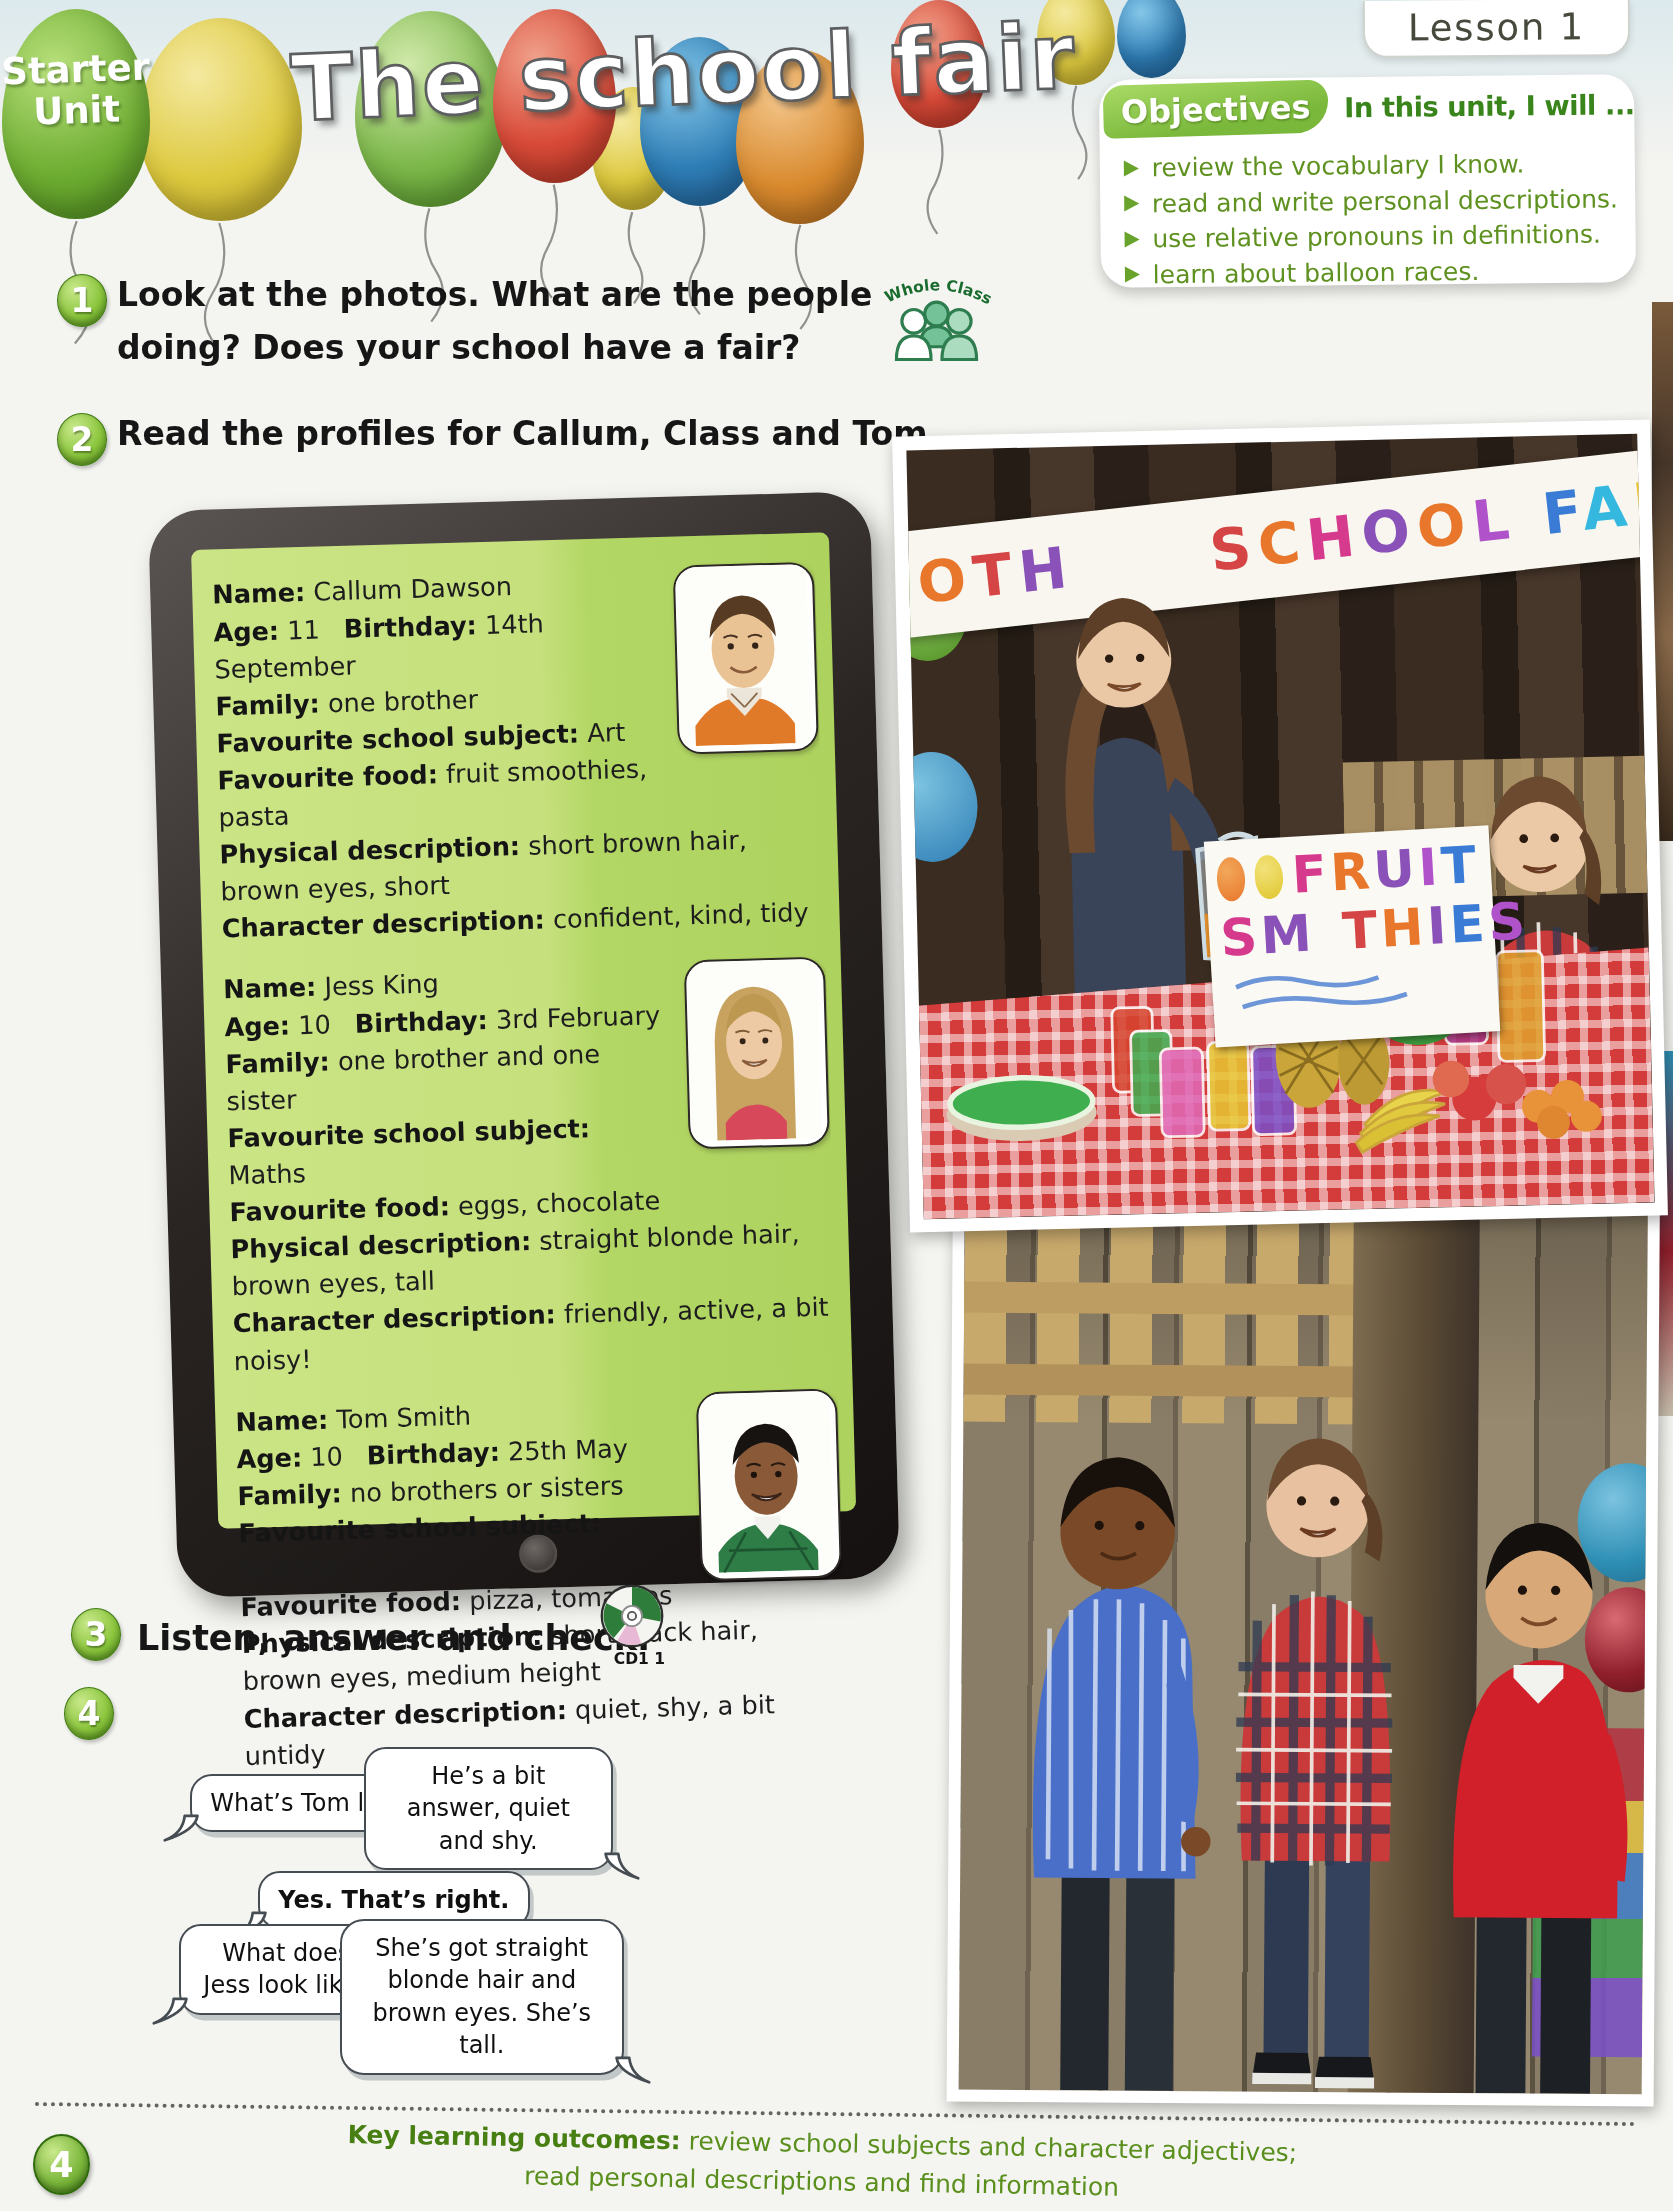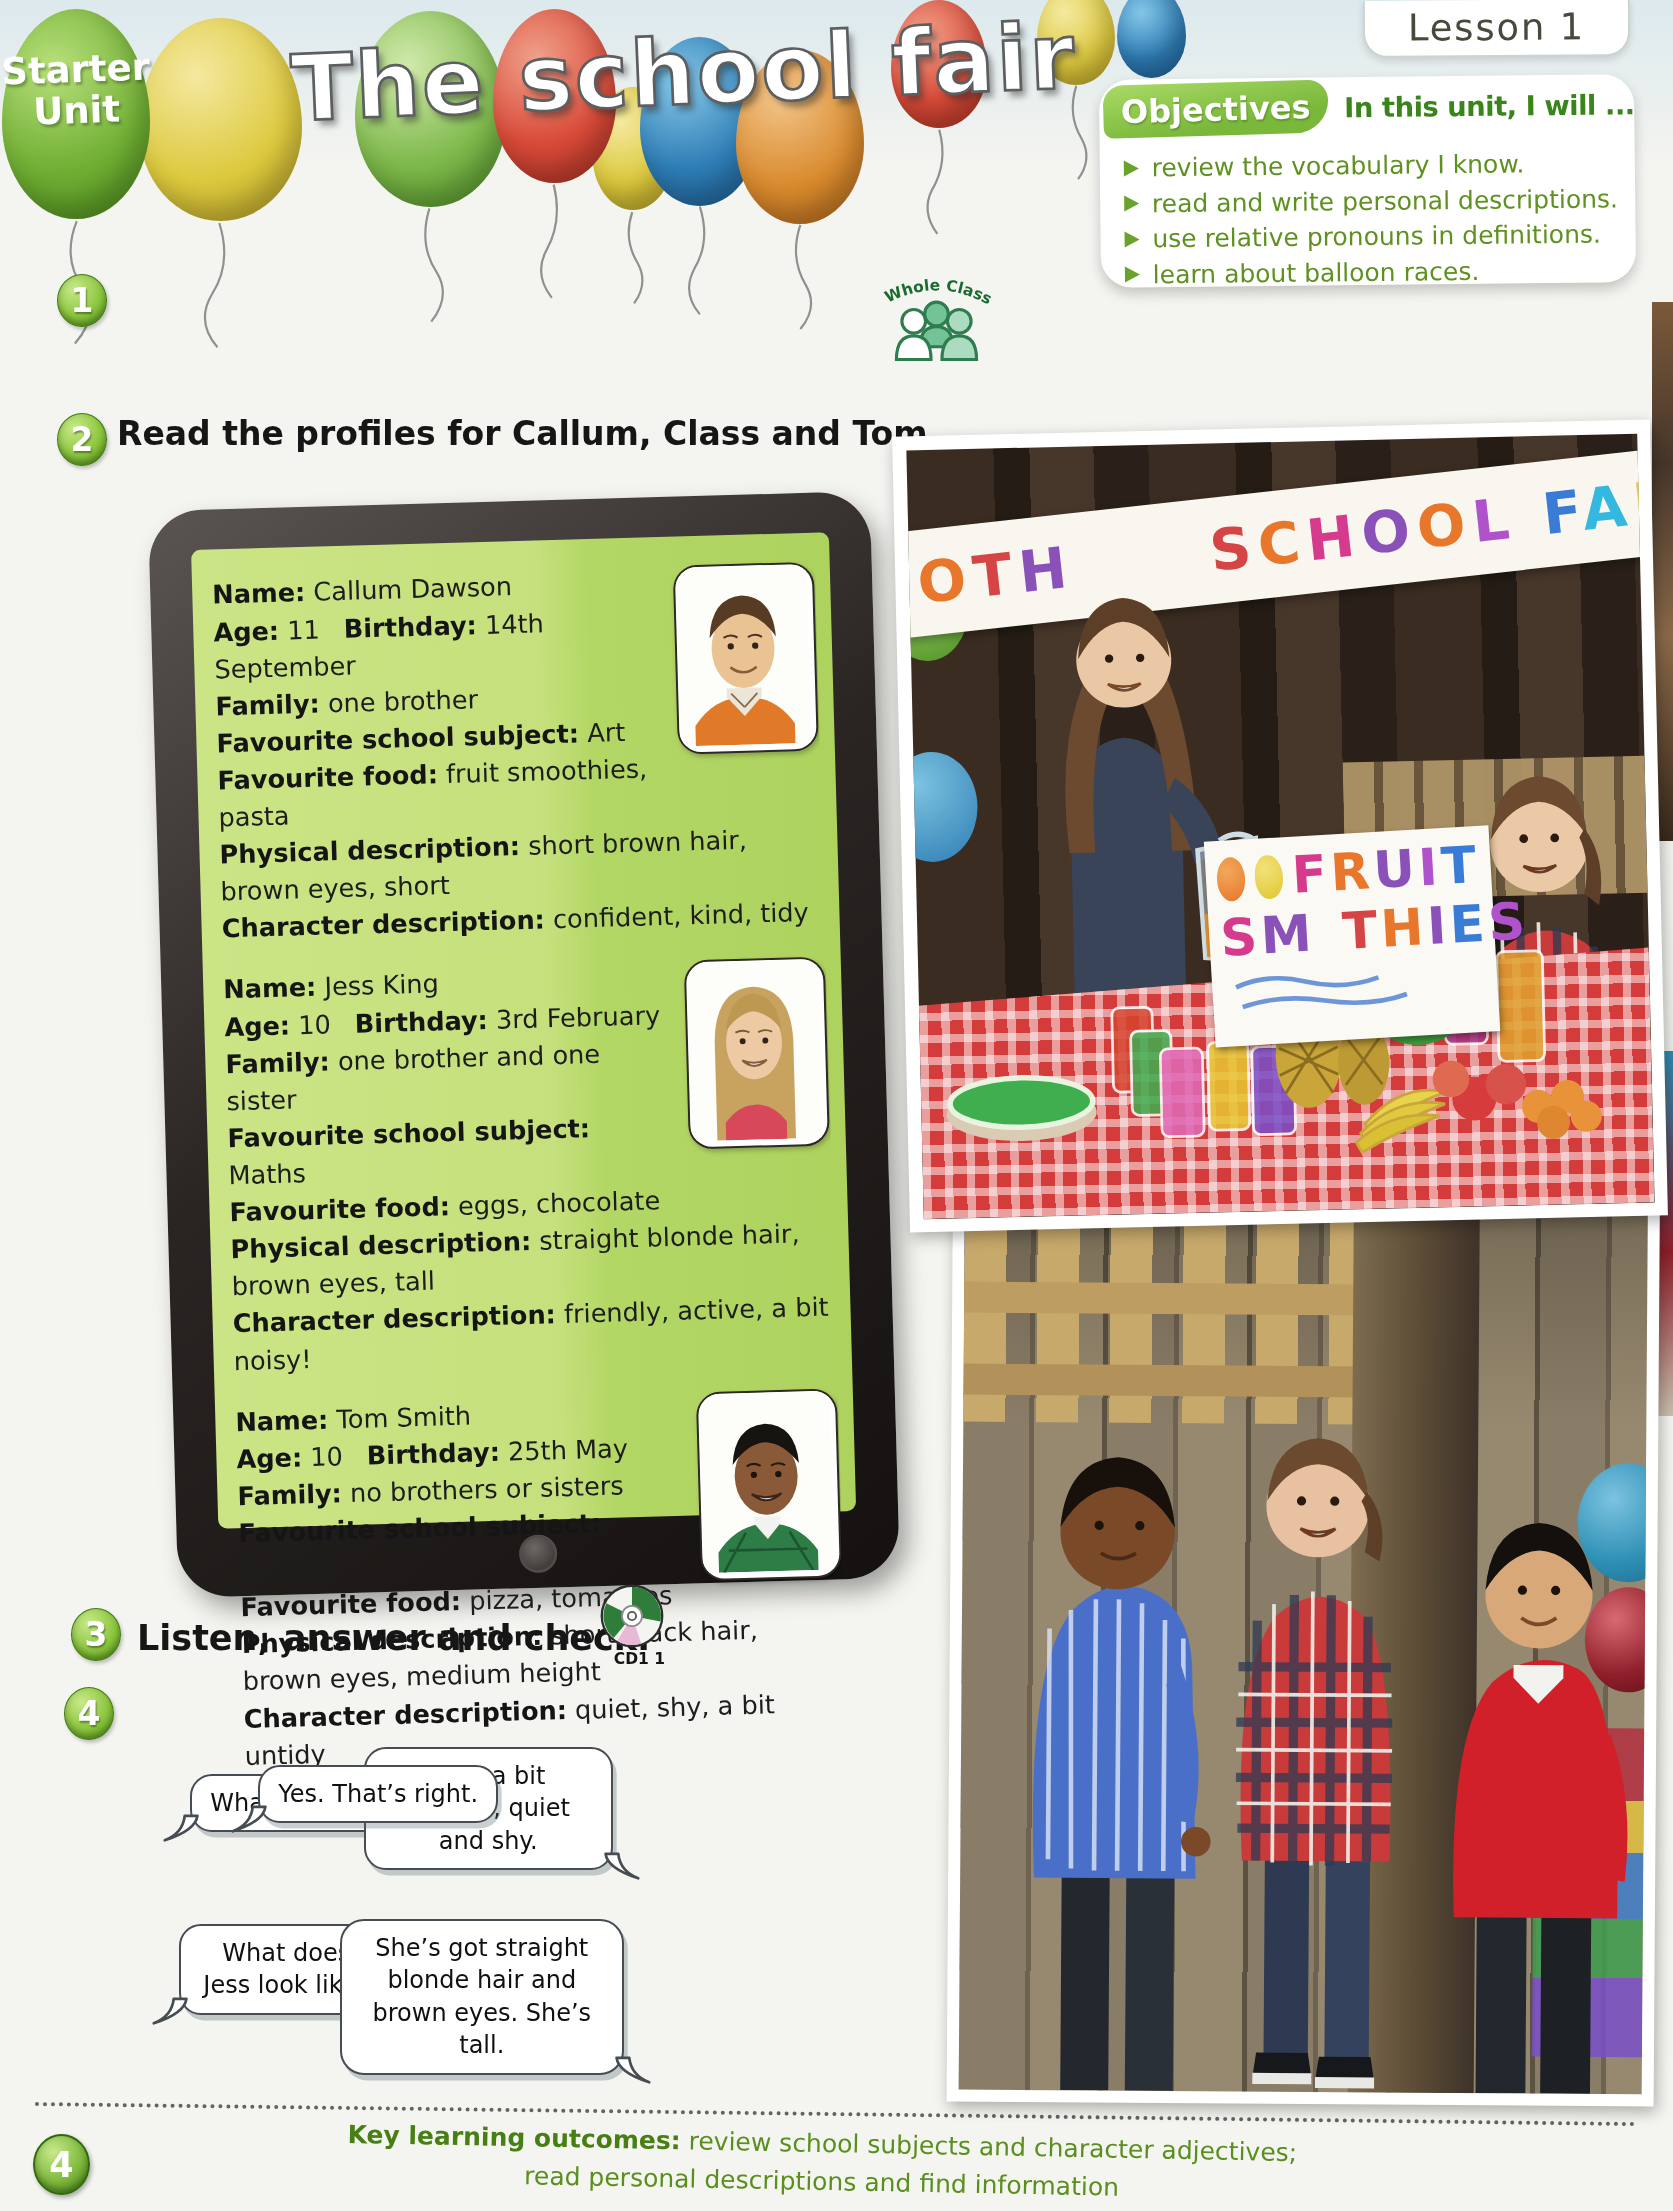--- a/index.html
+++ b/index.html
@@ -194,20 +194,24 @@
           <span>use relative pronouns in definitions.</span>
         </li>
       <li>
           <span class="arrow"></span>
           <span>learn about balloon races.</span>
         </li>
     </ul>
   </div>
 
   <div class="ex-num" style="left:57px;top:274px;">1</div>
+  <div class="ex-text" style="left:117px;top:269px;">
+    <div>Look at the photos. What are the people</div>
+      <div>doing? Does your school have a fair?</div>
+  </div>
   <svg id="whole-class" viewBox="0 0 126 112">
     <path id="wcArc" d="M6,46 Q63,14 120,46" fill="none"></path>
     <text font-size="17" font-weight="bold" fill="#1a6b2e" font-family="DejaVu Sans,sans-serif">
       <textPath href="#wcArc" startOffset="4">Whole Class</textPath>
     </text>
     <g stroke="#2e7d4f" stroke-width="3.4">
       <circle cx="63" cy="56" r="13" fill="#74c298"></circle>
       <path d="M45,92 Q45,70 63,70 Q81,70 81,92 Z" fill="#74c298"></path>
       <circle cx="38" cy="64" r="13" fill="#ffffff"></circle>
       <path d="M19,106 Q19,80 38,80 Q57,80 57,106 Z" fill="#ffffff"></path>
@@ -487,21 +491,21 @@
     <svg class="btail left" viewBox="0 0 46 32">
         <path d="M40,2 Q38,18 4,29 Q24,21 26,2 Z" fill="#fff" stroke="#454c52" stroke-width="3" stroke-linejoin="round"></path>
       </svg>
   </div>
   <div class="bubble" style="left:364px;top:1747px;width:208px;">
     <span>He’s a bit answer, quiet and shy.</span>
     <svg class="btail right" viewBox="0 0 46 32">
         <path d="M40,2 Q38,18 4,29 Q24,21 26,2 Z" fill="#fff" stroke="#454c52" stroke-width="3" stroke-linejoin="round"></path>
       </svg>
   </div>
-  <div class="bubble nowrap" style="left:258px;top:1765px;">
+  <div class="bubble nowrap" style="left:258px;top:1871px;font-weight:bold;">
     <span>Yes. That’s right.</span>
     <svg class="btail left" viewBox="0 0 46 32">
         <path d="M40,2 Q38,18 4,29 Q24,21 26,2 Z" fill="#fff" stroke="#454c52" stroke-width="3" stroke-linejoin="round"></path>
       </svg>
   </div>
   <div class="bubble" style="left:179px;top:1924px;width:174px;">
     <span>What does Jess look like?</span>
     <svg class="btail left" viewBox="0 0 46 32">
         <path d="M40,2 Q38,18 4,29 Q24,21 26,2 Z" fill="#fff" stroke="#454c52" stroke-width="3" stroke-linejoin="round"></path>
       </svg>

